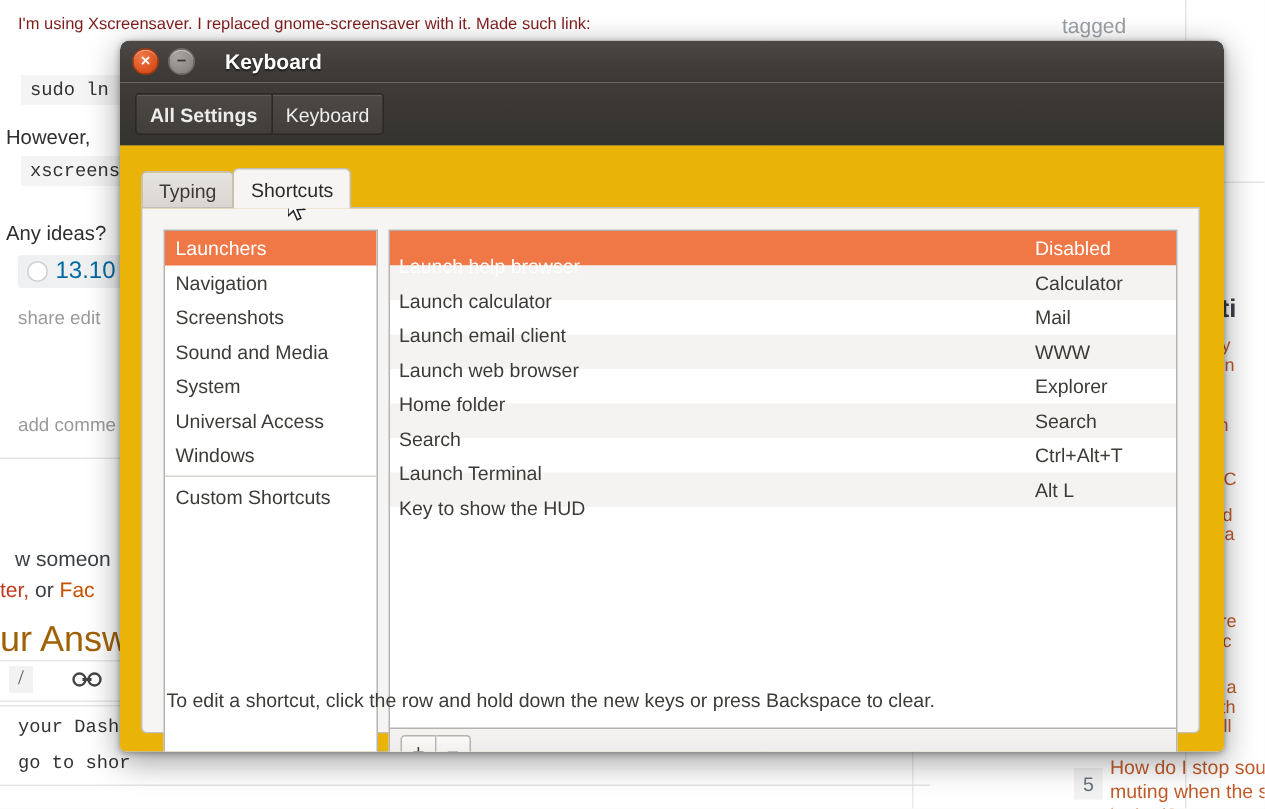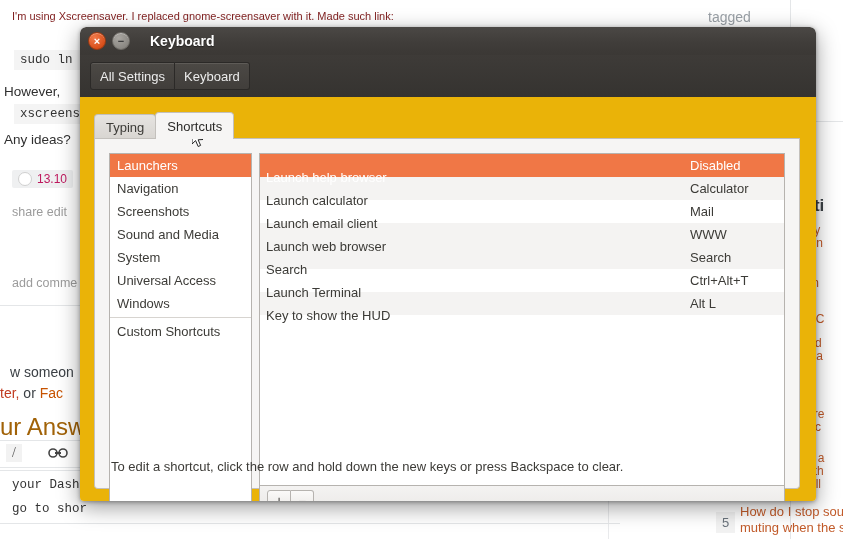--- a/index.html
+++ b/index.html
@@ -20,22 +20,22 @@
 
   .bg-code{
     position:absolute;background:#f4f4f4;color:#333;
     font-family:"Liberation Mono", monospace;font-size:12.5px;
     padding:3px 6px;white-space:nowrap;
   }
   .bg-plain{
     position:absolute;font-size:13.5px;color:#2f2f2f;white-space:nowrap;
   }
   .bg-badge{
-    position:absolute;background:#eff0f1;color:#be185d;
-    font-size:12px;padding:2px 6px;border-radius:2px;white-space:nowrap;
+    position:absolute;background:#eff0f1;color:#0369a1;
+    font-size:16px;padding:2px 6px;border-radius:2px;white-space:nowrap;
     display:flex;align-items:center;gap:5px;
   }
   .bg-badge .dot{
     width:12px;height:12px;border-radius:50%;
     background:#fff;border:1px solid #d0d0d0;display:inline-block;
   }
   .bg-link{
     position:absolute;font-size:12.5px;color:#9b9b9b;white-space:nowrap;
   }
   .bg-hr{position:absolute;height:1px;background:#e4e6e8;}
@@ -118,21 +118,21 @@
     display:flex;align-items:center;padding-left:10px;
     border-bottom:1px solid #262422;
   }
   .tbtn{
     height:26px;display:flex;align-items:center;padding:0 9px;
     color:#ececec;font-size:13px;
     background:linear-gradient(to bottom,#4c4945,#413e3b);
     border:1px solid #2b2927;
     box-shadow:inset 0 1px 0 rgba(255,255,255,.10);
   }
-  .tbtn.first{border-radius:3px 0 0 3px;}
+  .tbtn.first{border-radius:3px 0 0 3px;font-weight:bold;}
   .tbtn.last{border-radius:0 3px 3px 0;border-left:none;}
 
   #body{
     position:absolute;left:0;top:70px;right:0;bottom:0;
     background:#eab308;
     padding:0;
   }
 
   
   #tabs{
@@ -218,21 +218,21 @@
 <div id="bg">
 
   <div class="bg-question-line">I'm using Xscreensaver. I replaced gnome-screensaver with it. Made such link:</div>
 
   <div class="bg-code" style="left:14px;top:50px;width:72px;">sudo ln</div>
 
   <div class="bg-plain" style="left:4px;top:84px;">However,</div>
 
   <div class="bg-code" style="left:14px;top:104px;width:72px;">xscreens</div>
 
-  <div class="bg-plain" style="left:4px;top:132px;">Any ideas?</div>
+  <div class="bg-plain" style="left:4px;top:148px;">Any ideas?</div>
 
   <div class="bg-badge" style="left:12px;top:170px;">
     <span class="dot"></span>
     <span>13.10</span>
   </div>
 
   <div class="bg-link" style="left:12px;top:205px;">share  edit</div>
 
   <div class="bg-link" style="left:12px;top:276px;">add comme</div>
 
@@ -341,20 +341,24 @@
               <span class="acc">Calculator</span>
             </div>
             <div class="srow">
               <span class="name">Launch email client</span>
               <span class="acc">Mail</span>
             </div>
             <div class="srow alt">
               <span class="name">Launch web browser</span>
               <span class="acc">WWW</span>
             </div>
+            <div class="srow">
+              <span class="name">Home folder</span>
+              <span class="acc">Explorer</span>
+            </div>
             <div class="srow alt">
               <span class="name">Search</span>
               <span class="acc">Search</span>
             </div>
             <div class="srow">
               <span class="name">Launch Terminal</span>
               <span class="acc">Ctrl+Alt+T</span>
             </div>
             <div class="srow alt">
               <span class="name">Key to show the HUD</span>

